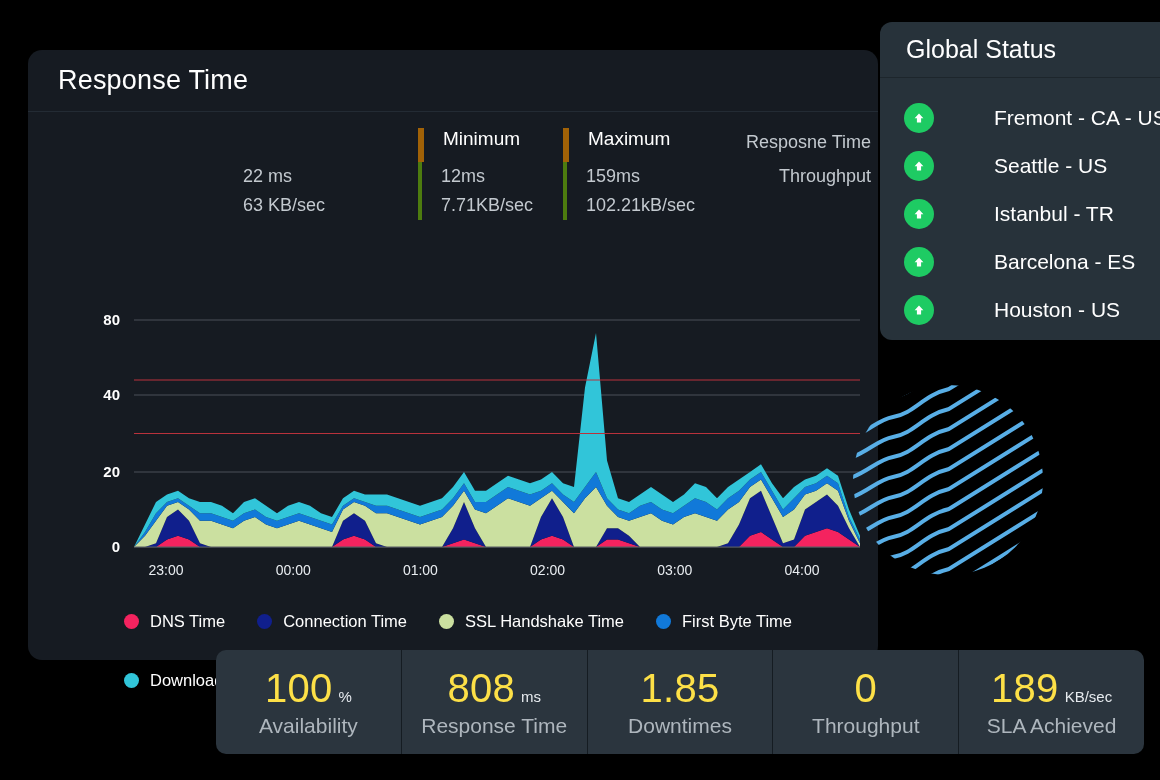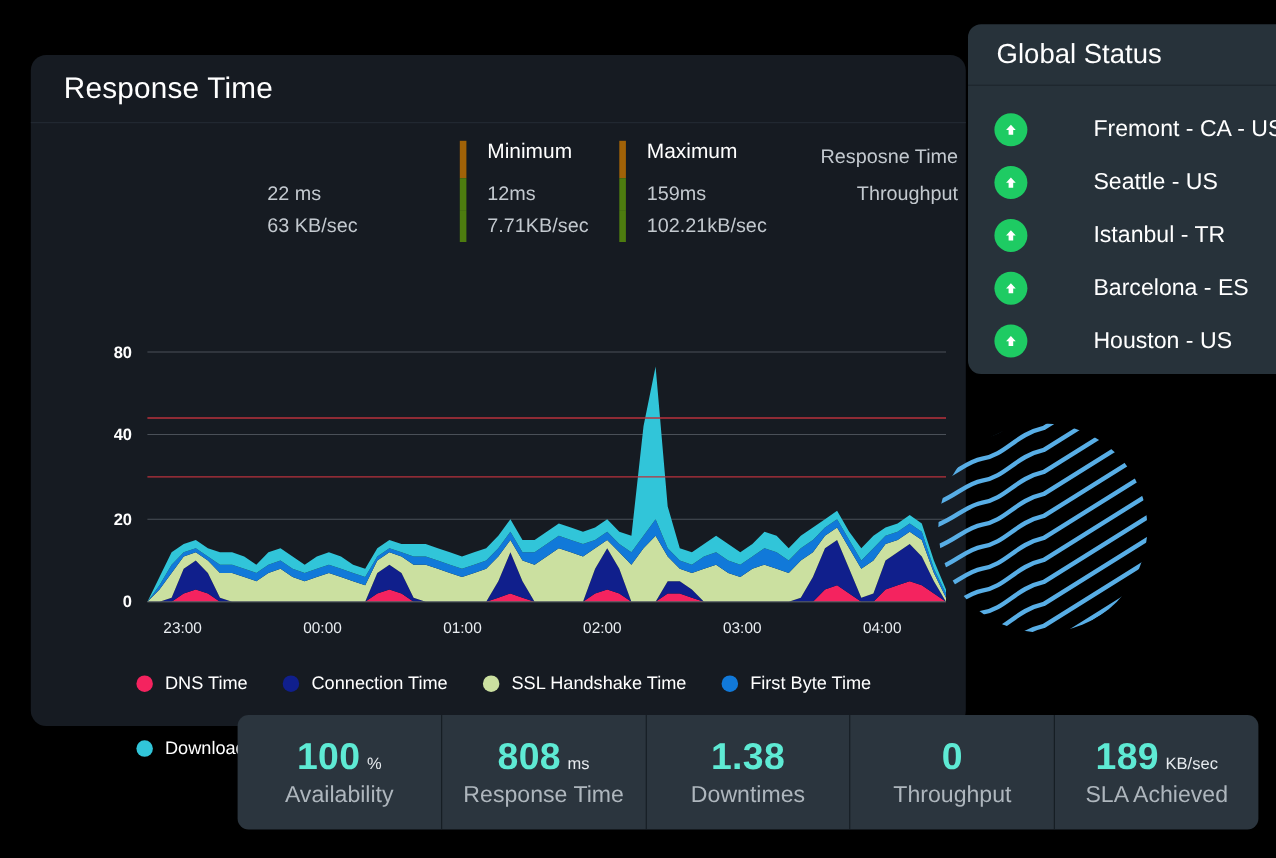--- a/index.html
+++ b/index.html
@@ -55,21 +55,21 @@
     padding-right: 22px;
     color: #c3c9cf;
     line-height: 29px;
     white-space: nowrap;
   }
   .stats-grid .val {
     color: #c3c9cf;
     line-height: 29px;
     white-space: nowrap;
   }
-  .sep-l { border-left: 6px solid #4d7c0f; padding-left: 19px; }
+  .sep-l { border-left: 4px solid #4d7c0f; padding-left: 19px; }
   .hdr.sep-l { border-left: 6px solid #a16207; }
 
   
   .chart-wrap {
     position: absolute; left: 0; top: 248px;
     width: 850px; height: 300px;
   }
   .chart-svg { display: block; }
 
   
@@ -137,21 +137,21 @@
   }
   .stat-cell {
     flex: 1 1 0;
     display: flex; flex-direction: column;
     align-items: center; justify-content: center;
     border-right: 1px solid #151c22;
   }
   .stat-cell:last-child { border-right: none; }
   .stat-top { display: flex; align-items: baseline; }
   .stat-num {
-    color: #5eead4; font-size: 34px; font-weight: 700;
+    color: #fde047; font-size: 40px; font-weight: 400;
     letter-spacing: .3px;
   }
   .stat-unit {
     color: #e6eaee; font-size: 15px; font-weight: 400;
     margin-left: 6px;
   }
   .stat-lbl {
     color: #aeb6bd; font-size: 21px; font-weight: 400;
     margin-top: 3px;
   }
@@ -329,21 +329,21 @@
       </div>
       <div class="stat-cell">
         <div class="stat-top">
           <span class="stat-num">808</span>
           <span class="stat-unit">ms</span>
         </div>
         <div class="stat-lbl">Response Time</div>
       </div>
       <div class="stat-cell">
         <div class="stat-top">
-          <span class="stat-num">1.38</span>
+          <span class="stat-num">1.85</span>
         </div>
         <div class="stat-lbl">Downtimes</div>
       </div>
       <div class="stat-cell">
         <div class="stat-top">
           <span class="stat-num">0</span>
         </div>
         <div class="stat-lbl">Throughput</div>
       </div>
       <div class="stat-cell">

